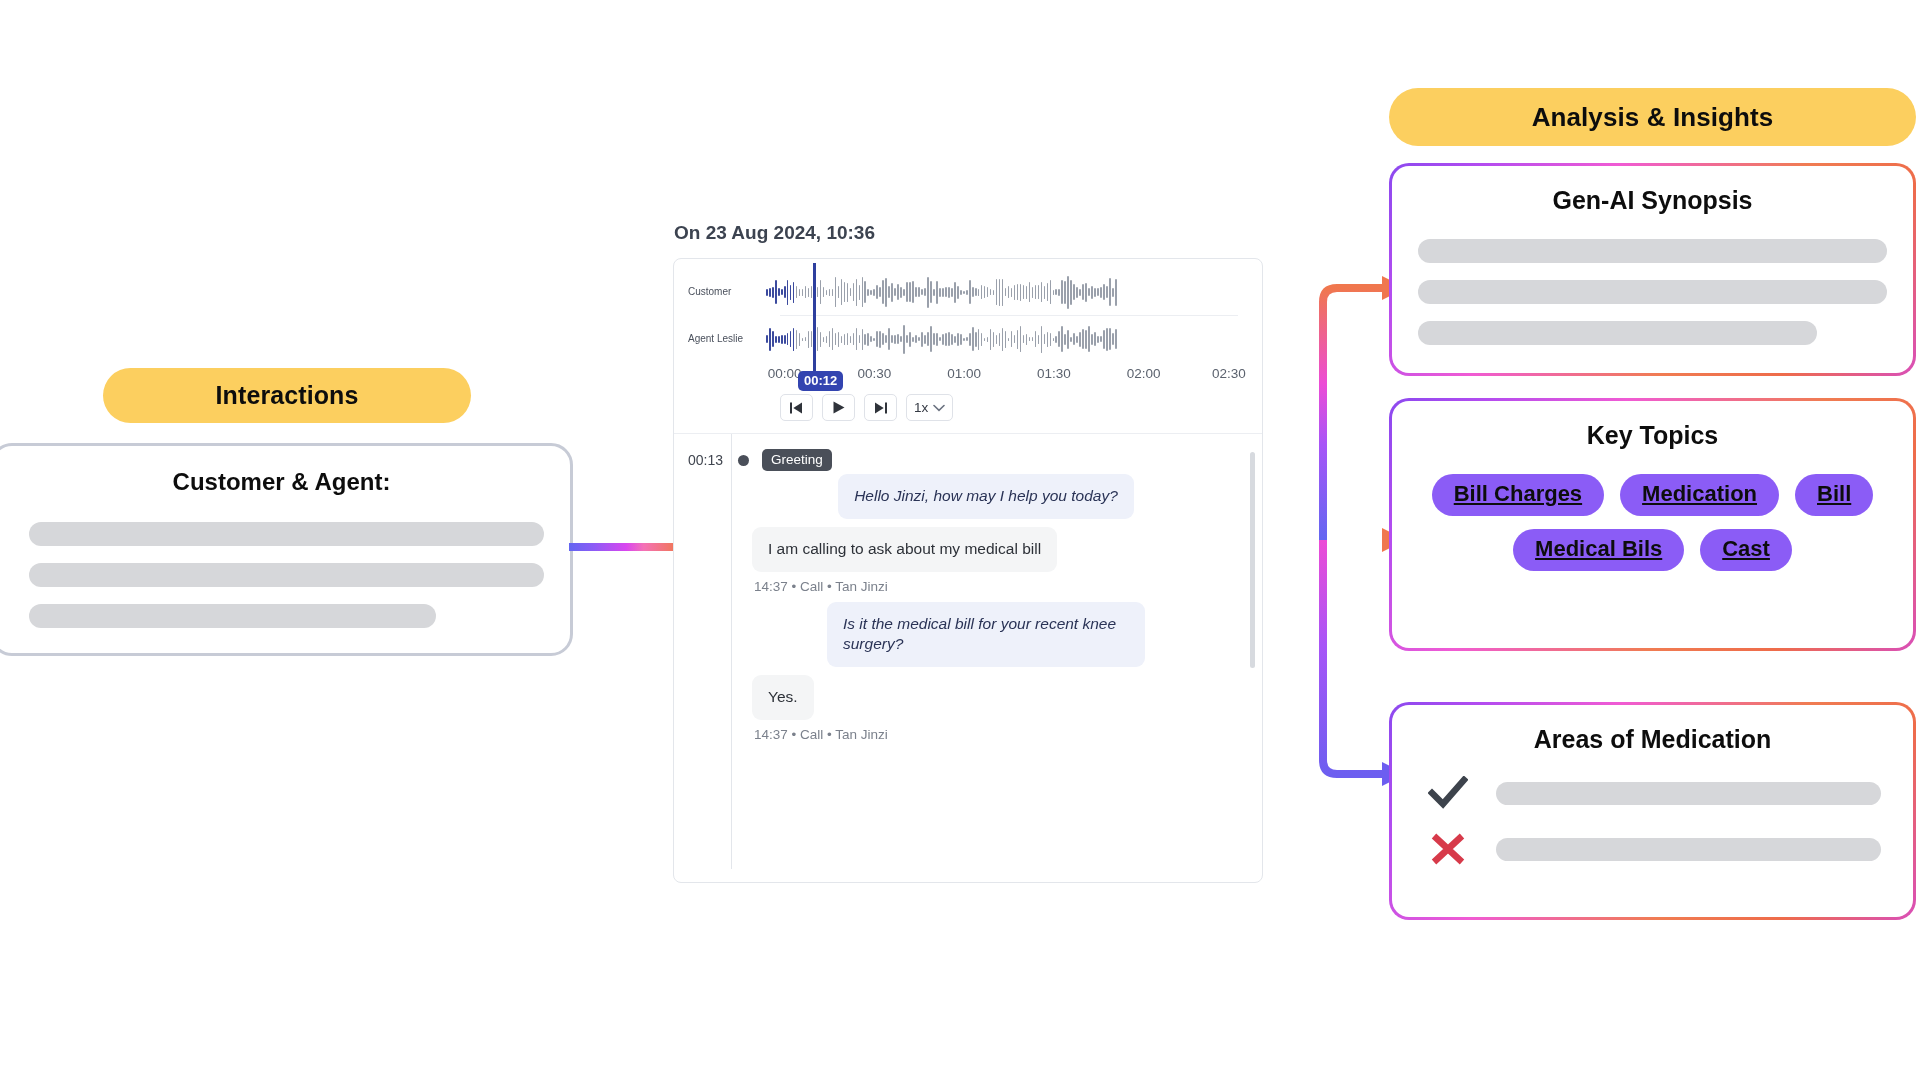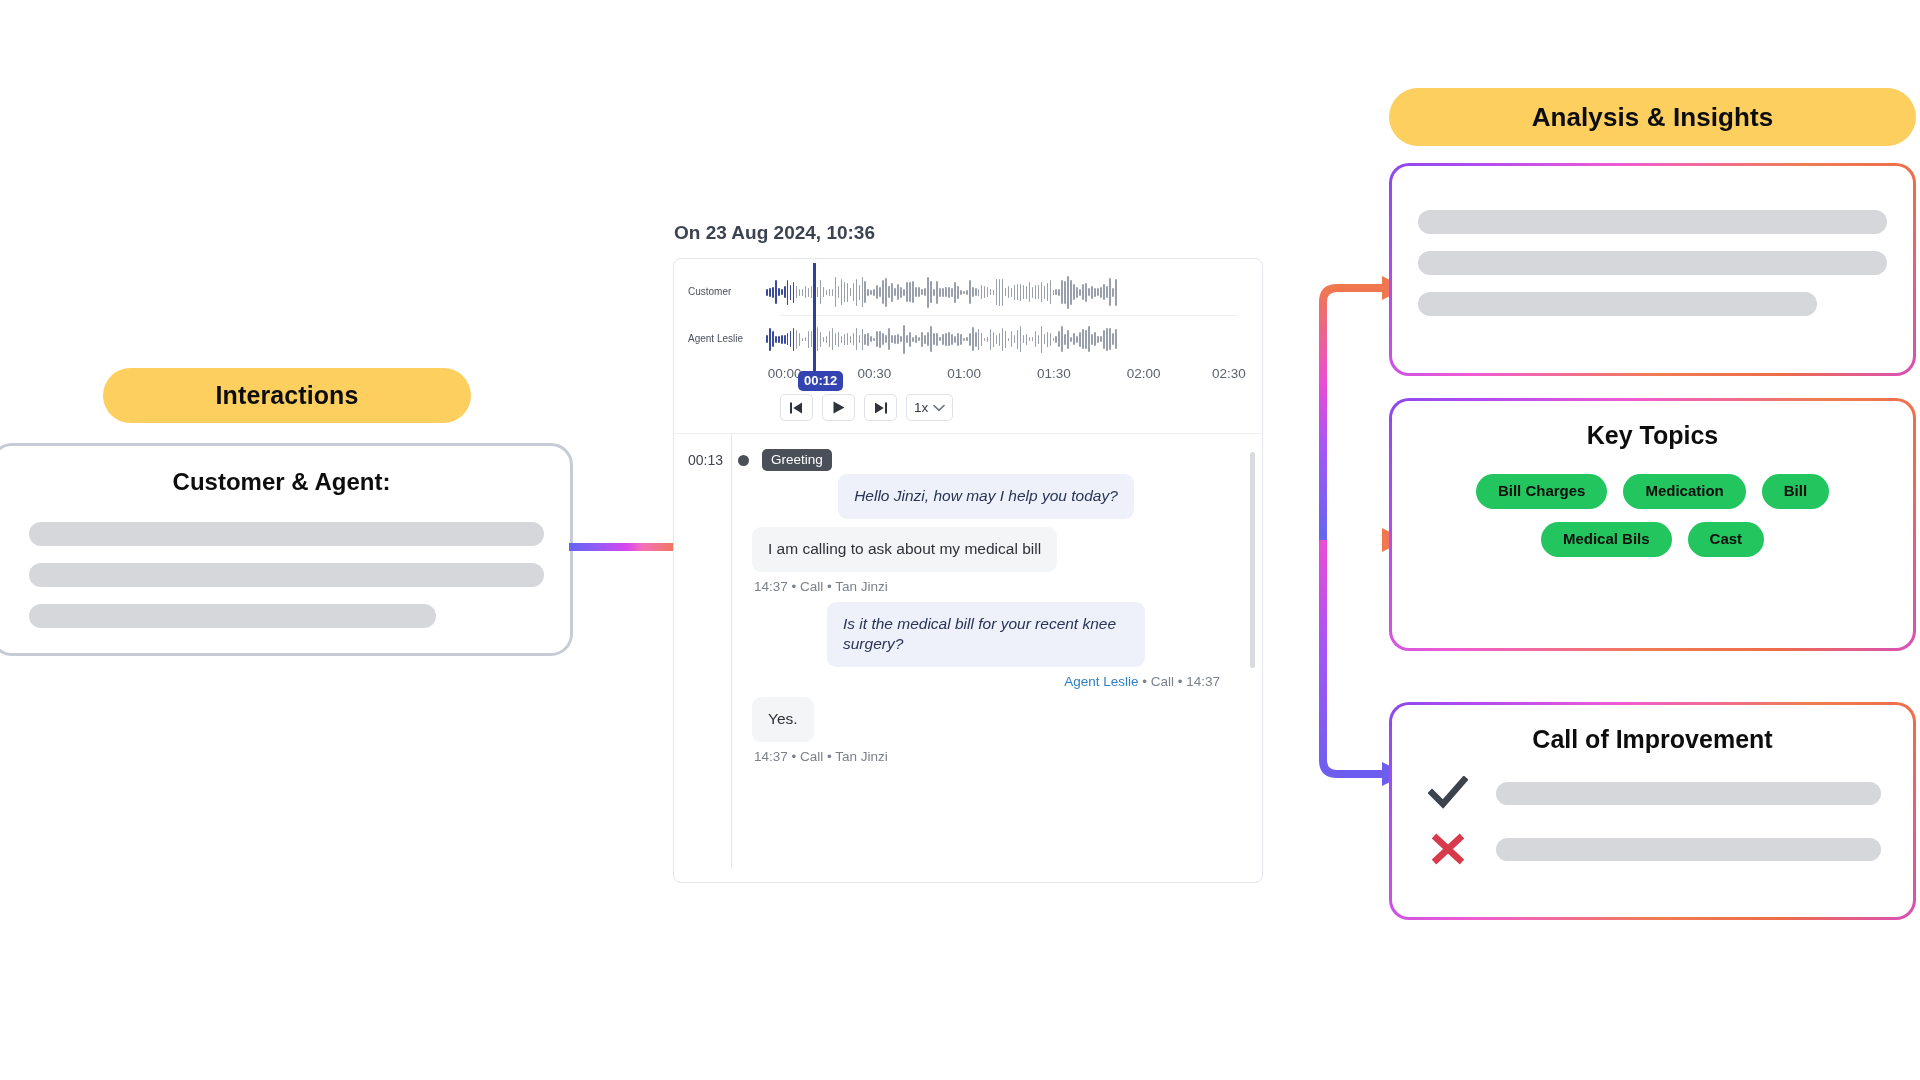--- a/index.html
+++ b/index.html
@@ -127,22 +127,22 @@
     padding: 20px 22px 22px;
   }
   .gcard .gtitle { text-align: center; font-size: 25px; font-weight: bold; color: #0d0d0d; }
   #card-synopsis { left: 1389px; top: 163px; height: 213px; }
   #card-synopsis .skel-wrap { margin-top: 24px; display: flex; flex-direction: column; gap: 17px; padding: 0 4px; }
   #card-topics   { left: 1389px; top: 398px; height: 253px; }
   #card-areas    { left: 1389px; top: 702px; height: 218px; }
 
   .chip-wrap { margin-top: 24px; display: flex; flex-wrap: wrap; gap: 13px 16px; justify-content: center; }
   .chip {
-    background: #22c55e; border-radius: 999px; padding: 9px 22px 11px;
-    font-size: 15px; font-weight: bold; color: #0d0d0d; line-height: 1;
+    background: #8b5cf6; border-radius: 999px; padding: 9px 22px 11px;
+    font-size: 22px; font-weight: bold; color: #0d0d0d; line-height: 1; text-decoration: underline;
   }
   .area-row { display: flex; align-items: center; gap: 26px; margin-top: 22px; padding-left: 12px; }
   .area-row .skel { flex: 1; height: 23px; margin-right: 10px; }
   .mark { width: 44px; flex: 0 0 44px; display: flex; align-items: center; justify-content: center; }
 
   
   #conn-left {
     position: absolute; left: 569px; top: 543px; width: 110px; height: 8px;
     background: linear-gradient(90deg,#6366f1 0%, #8b5cf6 22%, #d946ef 52%, #f472b6 68%, #f0774e 100%);
   }
@@ -492,27 +492,20 @@
             <span> • </span>
             <span>Call</span>
             <span> • </span>
             <span>Tan Jinzi</span>
           </div>
         </div>
 
         <div class="turn">
           <div class="bubble-row agent">
             <div class="bubble agent">Is it the medical bill for your recent knee surgery?</div>
-          </div>
-          <div class="meta agent">
-            <span class="who">Agent Leslie</span>
-            <span> • </span>
-            <span>Call</span>
-            <span> • </span>
-            <span>14:37</span>
           </div>
         </div>
 
         <div class="turn">
           <div class="bubble-row cust">
             <div class="bubble cust">Yes.</div>
           </div>
           <div class="meta cust">
             <span>14:37</span>
             <span> • </span>
@@ -555,20 +548,21 @@
     <polygon points="136,288 160,300 136,312" fill="#f0774e"></polygon>
 
     <path d="M77,300 V520 Q77,534 91,534 H140" stroke="url(#gC)" stroke-width="8" fill="none"></path>
     <polygon points="136,522 160,534 136,546" fill="#6d5ef0"></polygon>
   </svg>
 
   <div class="pill-header" id="hdr-analysis">Analysis &amp; Insights</div>
 
   <div class="gcard" id="card-synopsis">
     <div class="gcard-inner">
+      <div class="gtitle">Gen-AI Synopsis</div>
       <div class="skel-wrap">
         <div class="skel" style="width:100%"></div>
         <div class="skel" style="width:100%"></div>
         <div class="skel" style="width:85%"></div>
       </div>
     </div>
   </div>
 
   <div class="gcard" id="card-topics">
     <div class="gcard-inner">
@@ -578,21 +572,21 @@
         <div class="chip">Medication</div>
         <div class="chip">Bill</div>
         <div class="chip">Medical Bils</div>
         <div class="chip">Cast</div>
       </div>
     </div>
   </div>
 
   <div class="gcard" id="card-areas">
     <div class="gcard-inner">
-      <div class="gtitle">Call of Improvement</div>
+      <div class="gtitle">Areas of Medication</div>
       <div class="area-row">
         <span class="mark">
           <svg width="40" height="34" viewBox="0 0 40 34">
               <path d="M4 17 L15 28 L36 4" stroke="#3d434c" stroke-width="6.5" fill="none" stroke-linecap="square" stroke-linejoin="miter"></path>
             </svg>
         </span>
         <span class="skel" style="width:100%"></span>
       </div>
       <div class="area-row">
         <span class="mark">

